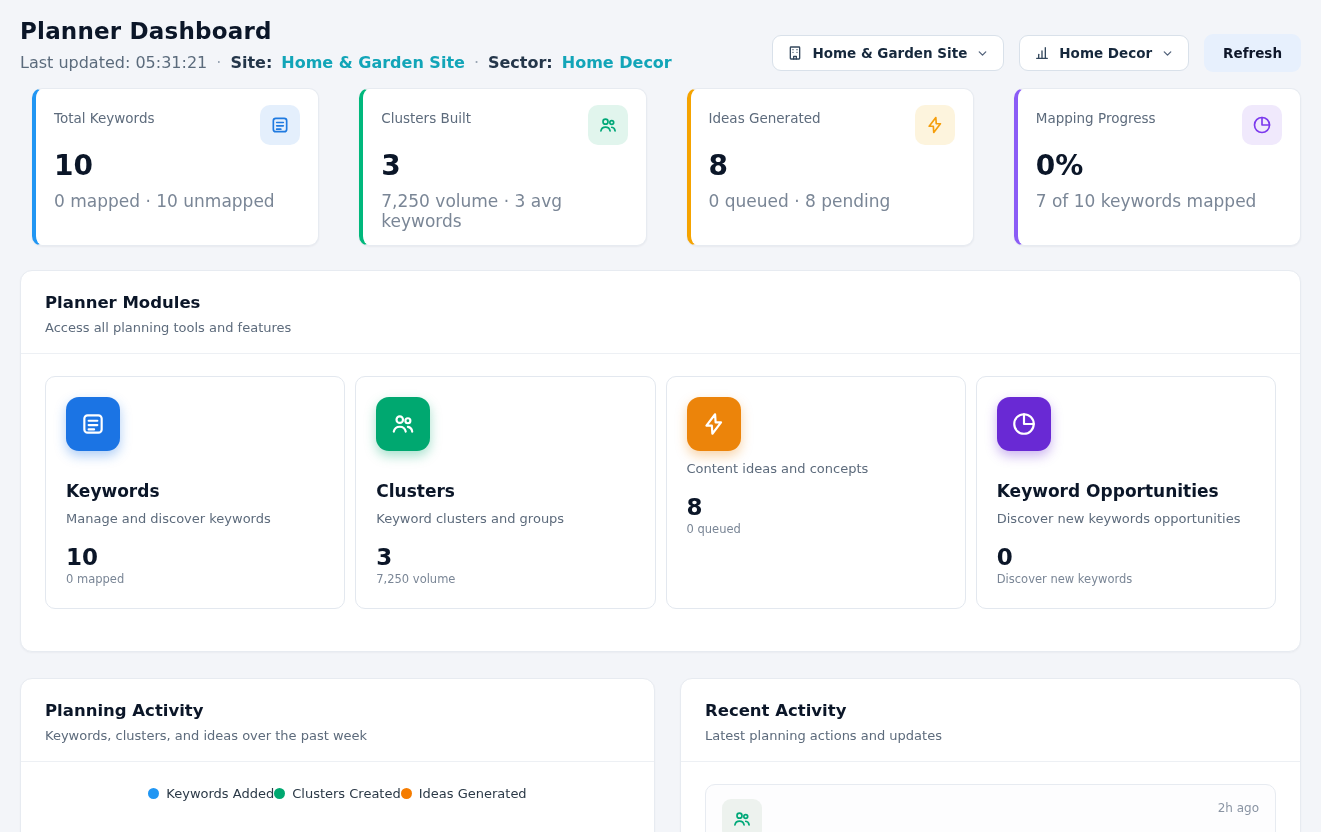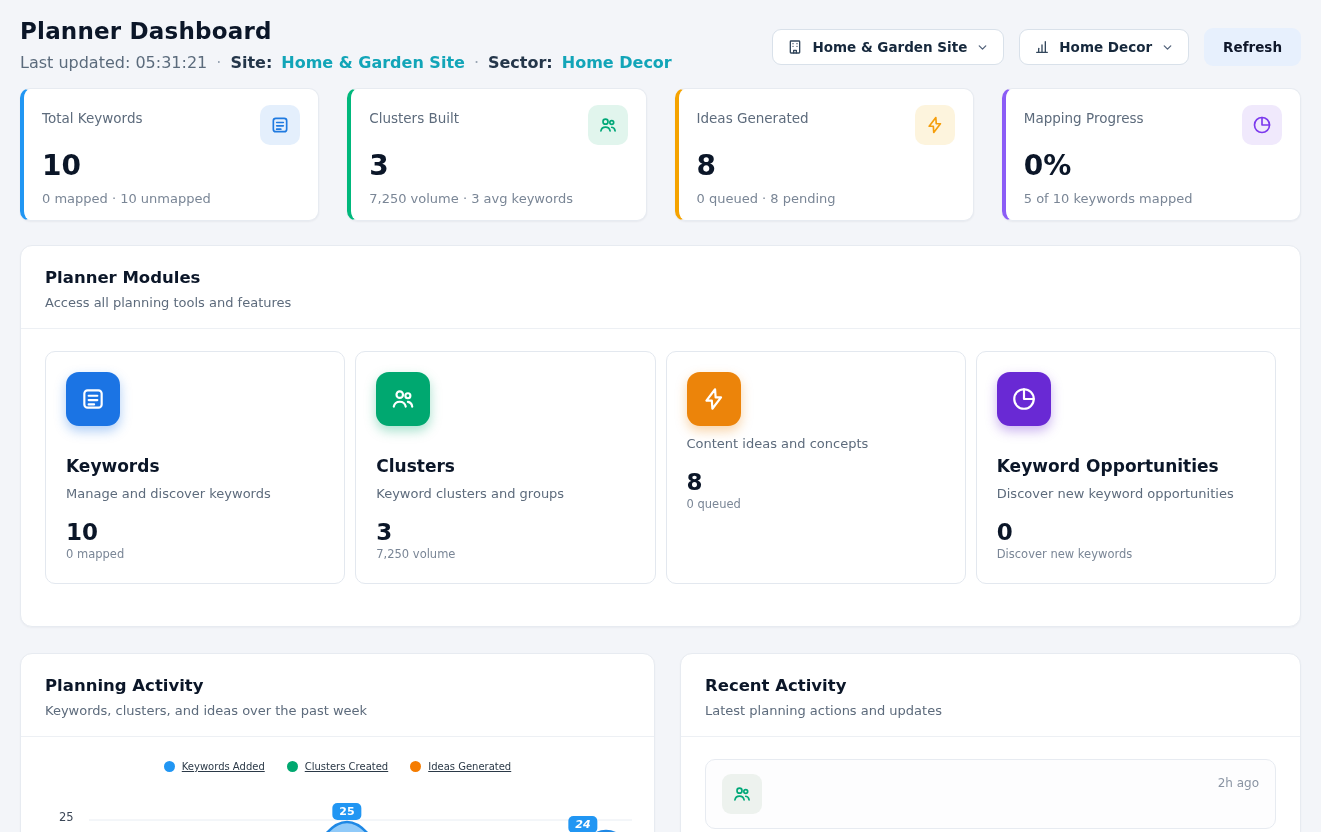--- a/index.html
+++ b/index.html
@@ -4,21 +4,21 @@
 <style>
   * { margin:0; padding:0; box-sizing:border-box; }
   html, body { width:1321px; height:832px; overflow:hidden; }
   body {
     font-family:"DejaVu Sans","Liberation Sans",sans-serif;
     background:#f3f5f9; color:#0c1b2a;
   }
   .page { padding:18px 20px 0; }
 
   
-  .topbar { display:flex; justify-content:space-between; align-items:center; margin-bottom:16px; }
+  .topbar { display:flex; justify-content:space-between; align-items:flex-end; margin-bottom:16px; }
   .page-title { font-size:23px; font-weight:800; color:#0b1628; letter-spacing:.2px; }
   .subline { margin-top:9px; font-size:16px; color:#5b6b7c; display:flex; gap:9px; align-items:center; }
   .subline .meta-label { color:#24364a; font-weight:700; }
   .dot-sep { color:#9aa6b4; }
   .teal-link { color:#12a5b8; font-weight:700; text-decoration:none; cursor:pointer; }
   .topbar-right { display:flex; gap:15px; align-items:center; padding-top:4px; }
   .selector {
     display:flex; align-items:center; gap:9px; background:#fff; border:1px solid #d9e1ea;
     border-radius:9px; padding:9px 14px; font-size:13.5px; font-weight:700; color:#16283c; cursor:pointer;
     font-family:inherit;
@@ -27,28 +27,28 @@
   .selector .chev svg { width:13px; height:13px; display:block; color:#52627a; margin-top:1px; }
   .refresh-btn {
     background:#e7f0fd; color:#0f172a; border:none; border-radius:9px; padding:11px 19px;
     font-size:13.5px; font-weight:700; cursor:pointer; font-family:inherit;
   }
 
   
   .stats-row { display:grid; grid-template-columns:repeat(4,1fr); gap:28px; margin-bottom:24px; }
   .stat-card {
     background:#fff; border:1px solid #e7ebf1; border-left:4px solid var(--ac);
-    border-radius:10px; padding:16px 18px 14px; box-shadow:0 1px 2px rgba(16,24,40,.05);
+    border-radius:10px; padding:16px 18px 14px; box-shadow:0 1px 2px rgba(16,24,40,.05);margin-left:12px;
   }
   .stat-top { display:flex; justify-content:space-between; align-items:flex-start; height:42px; }
   .stat-label { font-size:13.5px; color:#5d6b7c; margin-top:5px; }
   .stat-icon { width:40px; height:40px; border-radius:10px; display:flex; align-items:center; justify-content:center; background:var(--tint); color:var(--ic); }
   .stat-icon svg { width:20px; height:20px; display:block; }
   .stat-value { font-size:28px; font-weight:800; color:#0b1628; margin-top:2px; }
-  .stat-detail { font-size:13px; color:#7a8696; margin-top:9px; }
+  .stat-detail { font-size:17px; color:#7a8696; margin-top:9px; }
   .c-blue   { --ac:#2196f3; --tint:#e4effc; --ic:#1f7ae0; }
   .c-green  { --ac:#00b87c; --tint:#e1f5ed; --ic:#00a878; }
   .c-orange { --ac:#f5a300; --tint:#fdf4dd; --ic:#f59e0b; }
   .c-purple { --ac:#8b5cf6; --tint:#f0e9fc; --ic:#7c3aed; }
 
   
   .modules-card { background:#fff; border:1px solid #e7ebf1; border-radius:12px; padding-bottom:26px; margin-bottom:26px; box-shadow:0 1px 2px rgba(16,24,40,.04); }
   .sec-head { padding:22px 24px 18px; border-bottom:1px solid #edf0f4; }
   .sec-title { font-size:16.5px; font-weight:700; color:#0b1628; }
   .sec-sub { font-size:13px; color:#5d6b7c; margin-top:8px; }
@@ -66,21 +66,21 @@
   .module-title { font-size:17px; font-weight:700; color:#0b1628; margin-top:30px; }
   .module-desc { font-size:13px; color:#5d6b7c; margin-top:10px; }
   .module-value { font-size:23px; font-weight:800; color:#0b1628; margin-top:18px; }
   .module-detail { font-size:11.5px; color:#7a8696; margin-top:2px; }
 
   
   .bottom-row { display:grid; grid-template-columns:635px 621px; gap:25px; }
   .panel { background:#fff; border:1px solid #e7ebf1; border-radius:12px; overflow:hidden; box-shadow:0 1px 2px rgba(16,24,40,.04); }
   .panel-body { padding:0 24px 24px; }
 
-  .legend { display:flex; justify-content:center; gap:22px; padding-top:24px; font-size:10px; color:#2b3947;text-decoration:underline; }
+  .legend { display:flex; justify-content:center; padding-top:24px; font-size:13px; color:#2b3947; }
   .legend-item { display:flex; align-items:center; gap:7px; }
   .legend-dot { width:11px; height:11px; border-radius:50%; }
 
   .chart-frag { position:relative; margin-top:18px; height:140px; }
   .y-tick { position:absolute; left:14px; top:20px; font-size:11.5px; color:#3c4757; }
   .curves { position:absolute; left:44px; right:0; top:0; height:140px; width:543px; }
   .pt-badge {
     position:absolute; transform:translateX(-50%); background:#2196f3; color:#fff;
     font-size:11px; font-weight:700; padding:3px 7px; border-radius:5px; line-height:1;
   }
@@ -196,21 +196,21 @@
       <div class="stat-top">
         <div class="stat-label">Mapping Progress</div>
         <div class="stat-icon">
           <svg viewBox="0 0 24 24" fill="none" stroke="currentColor" stroke-width="2" stroke-linecap="round" stroke-linejoin="round">
             <path d="M21 12a9 9 0 1 1-9-9"></path>
               <path d="M12 3a9 9 0 0 1 9 9h-9V3z"></path>
           </svg>
         </div>
       </div>
       <div class="stat-value">0%</div>
-      <div class="stat-detail">5 of 10 keywords mapped</div>
+      <div class="stat-detail">7 of 10 keywords mapped</div>
     </div>
 
   </section>
 
   <section class="modules-card">
     <div class="sec-head">
       <div class="sec-title">Planner Modules</div>
       <div class="sec-sub">Access all planning tools and features</div>
     </div>
     <div class="modules-grid">
@@ -255,21 +255,21 @@
       </div>
 
       <div class="module-card">
         <div class="module-icon m-purple">
           <svg viewBox="0 0 24 24" fill="none" stroke="currentColor" stroke-width="2" stroke-linecap="round" stroke-linejoin="round">
             <path d="M21 12a9 9 0 1 1-9-9"></path>
               <path d="M12 3a9 9 0 0 1 9 9h-9V3z"></path>
           </svg>
         </div>
         <div class="module-title">Keyword Opportunities</div>
-        <div class="module-desc">Discover new keyword opportunities</div>
+        <div class="module-desc">Discover new keywords opportunities</div>
         <div class="module-value">0</div>
         <div class="module-detail">Discover new keywords</div>
       </div>
 
     </div>
   </section>
 
   <section class="bottom-row">
 
     <div class="panel">

